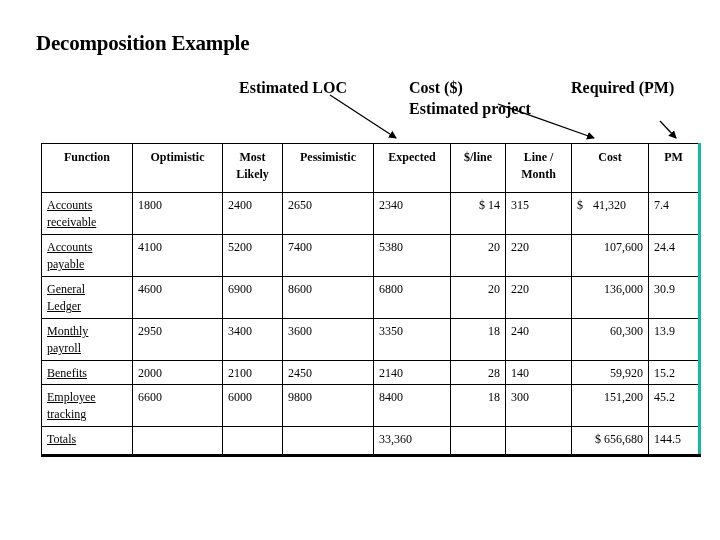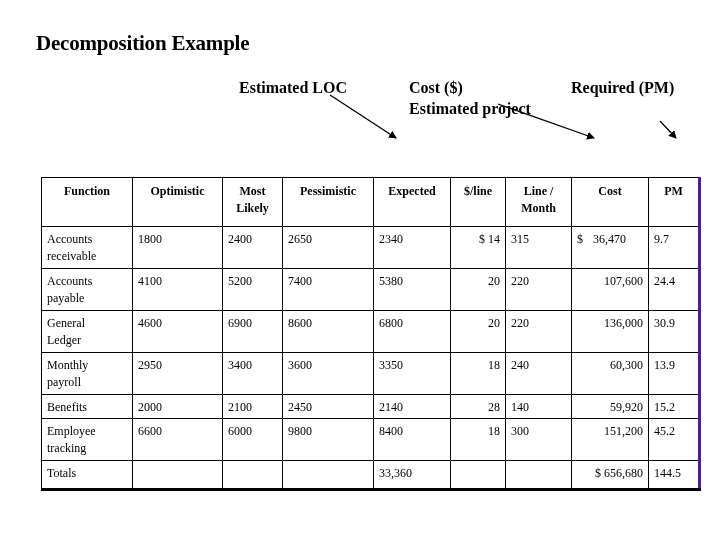--- a/index.html
+++ b/index.html
@@ -45,23 +45,22 @@
       pointer-events: none;
     }
 
     table.decomp {
       position: absolute;
       left: 41px;
       top: 143px;
       border-collapse: collapse;
       table-layout: fixed;
       font-size: 12px;
-      border-right: 3px solid #4c1d95;
+      border-right: 3px solid #14b8a6;
       border-bottom: 3px solid #000;
-      margin-top: 34px;
     }
     table.decomp td, table.decomp th {
       border: 1px solid #000;
       padding: 0 5px;
       vertical-align: top;
       line-height: 17px;
       overflow: hidden;
     }
     table.decomp th {
       font-weight: bold;
@@ -69,21 +68,21 @@
       padding-top: 5px;
       font-size: 12px;
     }
     table.decomp td {
       padding-top: 4px;
     }
     table.decomp tr.head { height: 49px; }
     table.decomp tr.r2 { height: 42px; }
     table.decomp tr.r1 { height: 24px; }
     table.decomp tr.tot { height: 29px; }
-    td.fn { text-align: left; padding-left: 7px; }
+    td.fn { text-align: left; padding-left: 7px; text-decoration: underline; }
     td.c { text-align: left; }
     td.r { text-align: right; padding-right: 8px; }
     td.cost-first { text-align: left; padding-left: 14px; }
     td.cost-first .amt { display: inline-block; margin-left: 10px; }
   </style>
 </head>
 <body>
 
 <div class="title">Decomposition Example</div>
 
@@ -135,22 +134,22 @@
   </tr>
 
   <tr class="r2">
     <td class="fn"><span>Accounts</span><br><span>receivable</span></td>
     <td class="c">1800</td>
     <td class="c">2400</td>
     <td class="c">2650</td>
     <td class="c">2340</td>
     <td class="r">$ 14</td>
     <td class="c">315</td>
-    <td class="cost-first"><span>$</span><span class="amt">36,470</span></td>
-    <td class="c">9.7</td>
+    <td class="cost-first"><span>$</span><span class="amt">41,320</span></td>
+    <td class="c">7.4</td>
   </tr>
 
   <tr class="r2">
     <td class="fn"><span>Accounts</span><br><span>payable</span></td>
     <td class="c">4100</td>
     <td class="c">5200</td>
     <td class="c">7400</td>
     <td class="c">5380</td>
     <td class="r">20</td>
     <td class="c">220</td>

